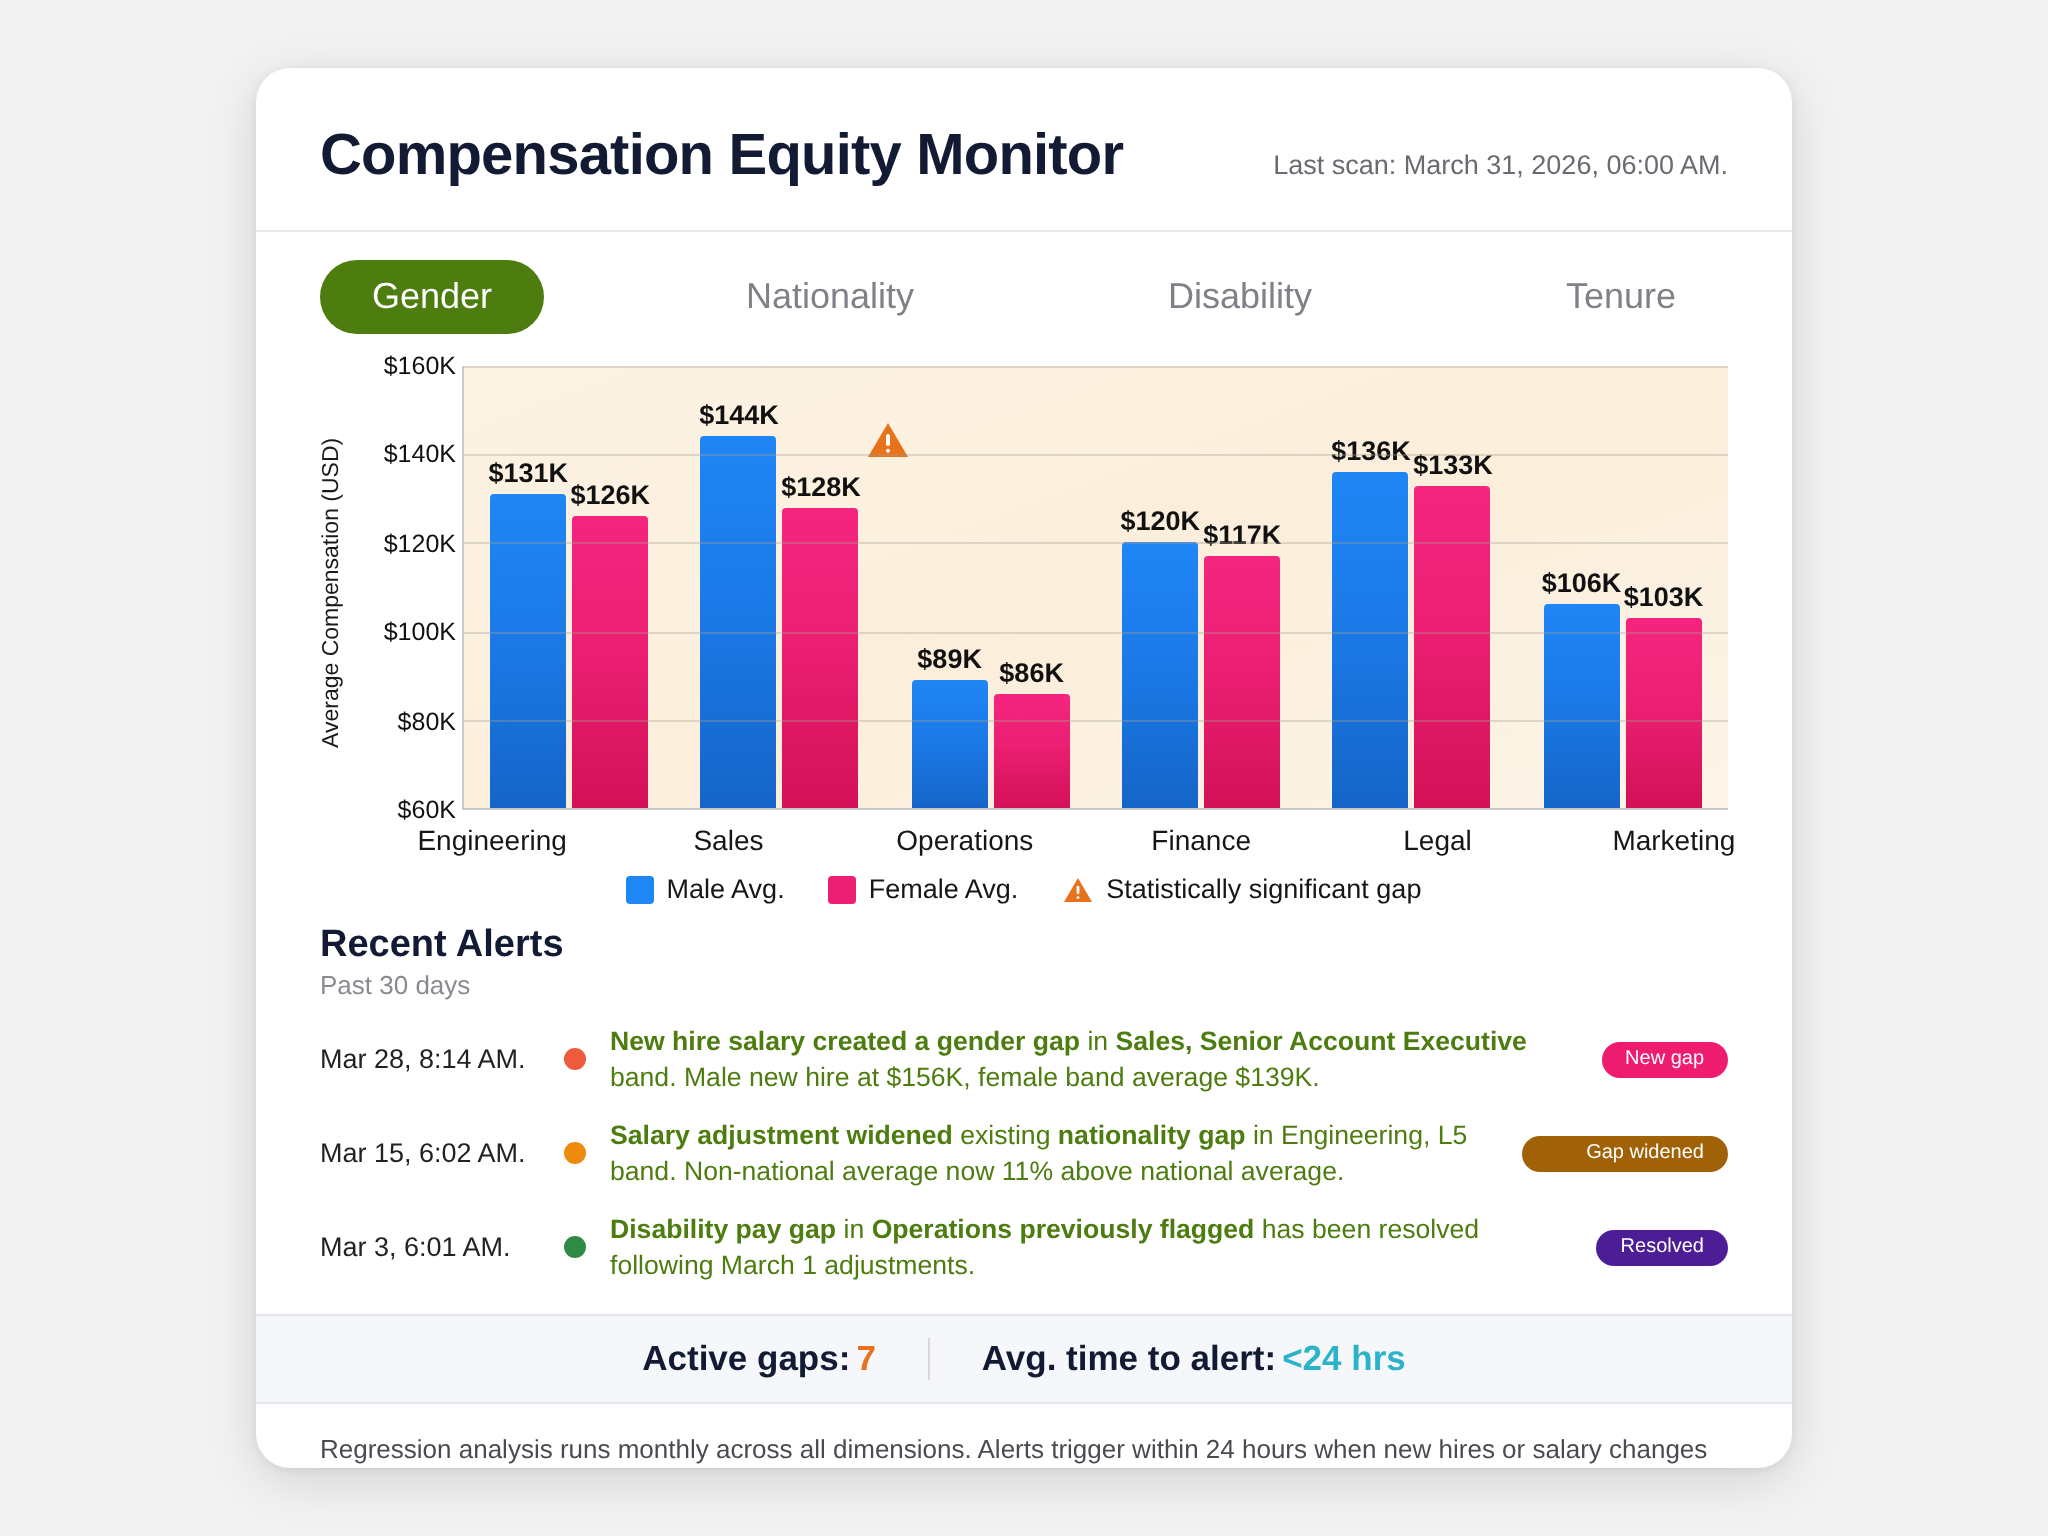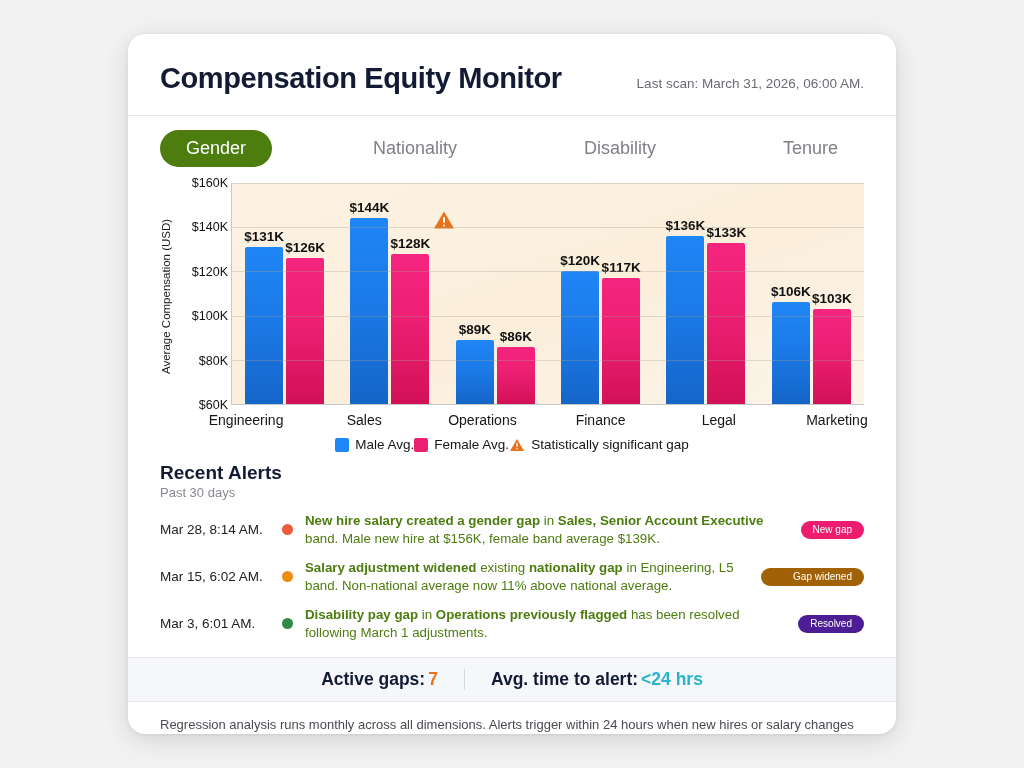--- a/index.html
+++ b/index.html
@@ -147,33 +147,35 @@
     margin-bottom: 2px;
     left: calc(50% + 34px);
     width: 0; height: 0;
   }
   .warn-icon svg { position: absolute; left: -11px; bottom: 22px; }
 
   .x-labels {
     display: flex;
     margin-left: 59px;
     margin-top: 5px;
+    justify-content: center;
   }
   .x-label {
     flex: 1;
     text-align: center;
     font-size: 14px;
     color: #16161a;
   }
 
   
   .legend {
     display: flex;
     justify-content: center;
     align-items: center;
+    gap: 22px;
     margin-top: 9px;
   }
   .legend-item {
     display: flex;
     align-items: center;
     gap: 6px;
     font-size: 13.5px;
     color: #16161a;
   }
   .swatch { width: 14px; height: 14px; border-radius: 2px; }

